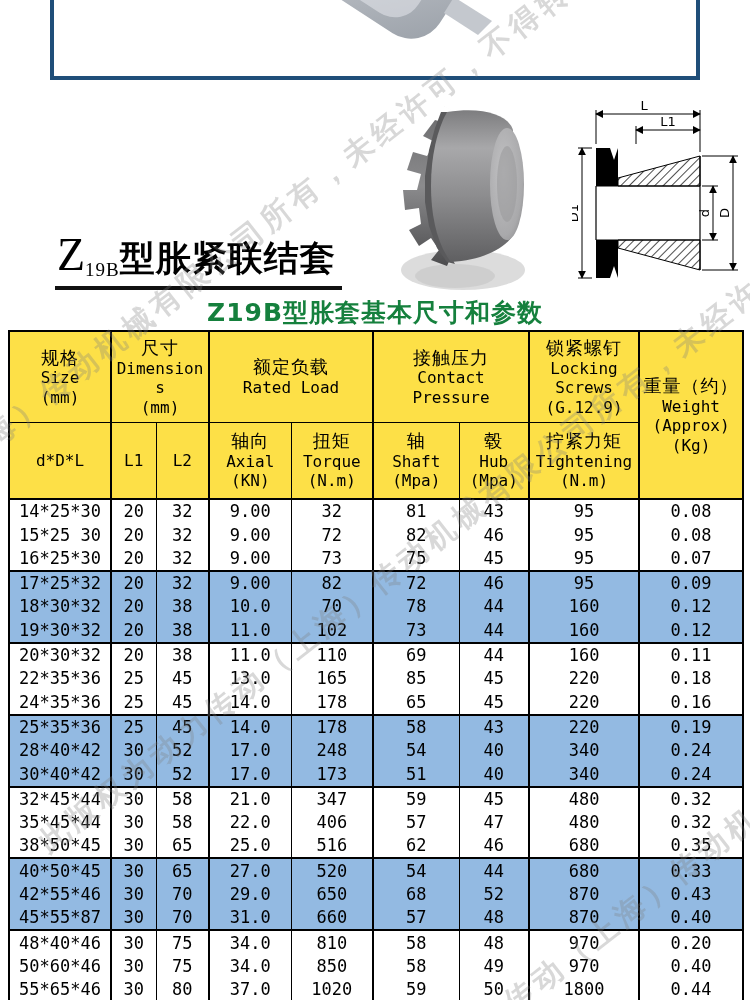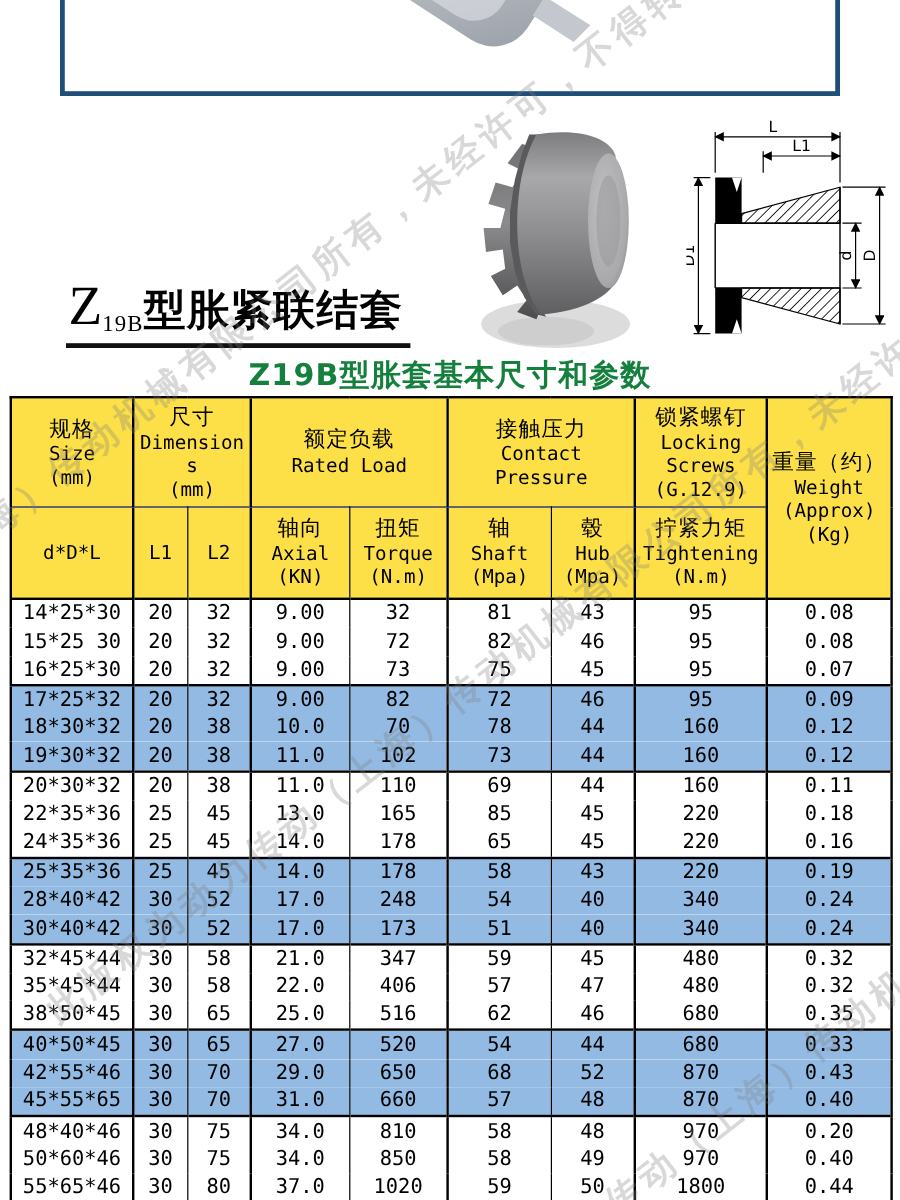--- a/index.html
+++ b/index.html
@@ -426,21 +426,21 @@
           <td class="bl2">30</td>
           <td>70</td>
           <td class="bl2">29.0</td>
           <td>650</td>
           <td class="bl2">68</td>
           <td>52</td>
           <td class="bl2">870</td>
           <td class="bl2 br2">0.43</td>
         </tr>
         <tr class="row-blue">
-          <td class="bl2">45*55*65</td>
+          <td class="bl2">45*55*87</td>
           <td class="bl2">30</td>
           <td>70</td>
           <td class="bl2">31.0</td>
           <td>660</td>
           <td class="bl2">57</td>
           <td>48</td>
           <td class="bl2">870</td>
           <td class="bl2 br2">0.40</td>
         </tr>
         <tr class="row-white group-start">

